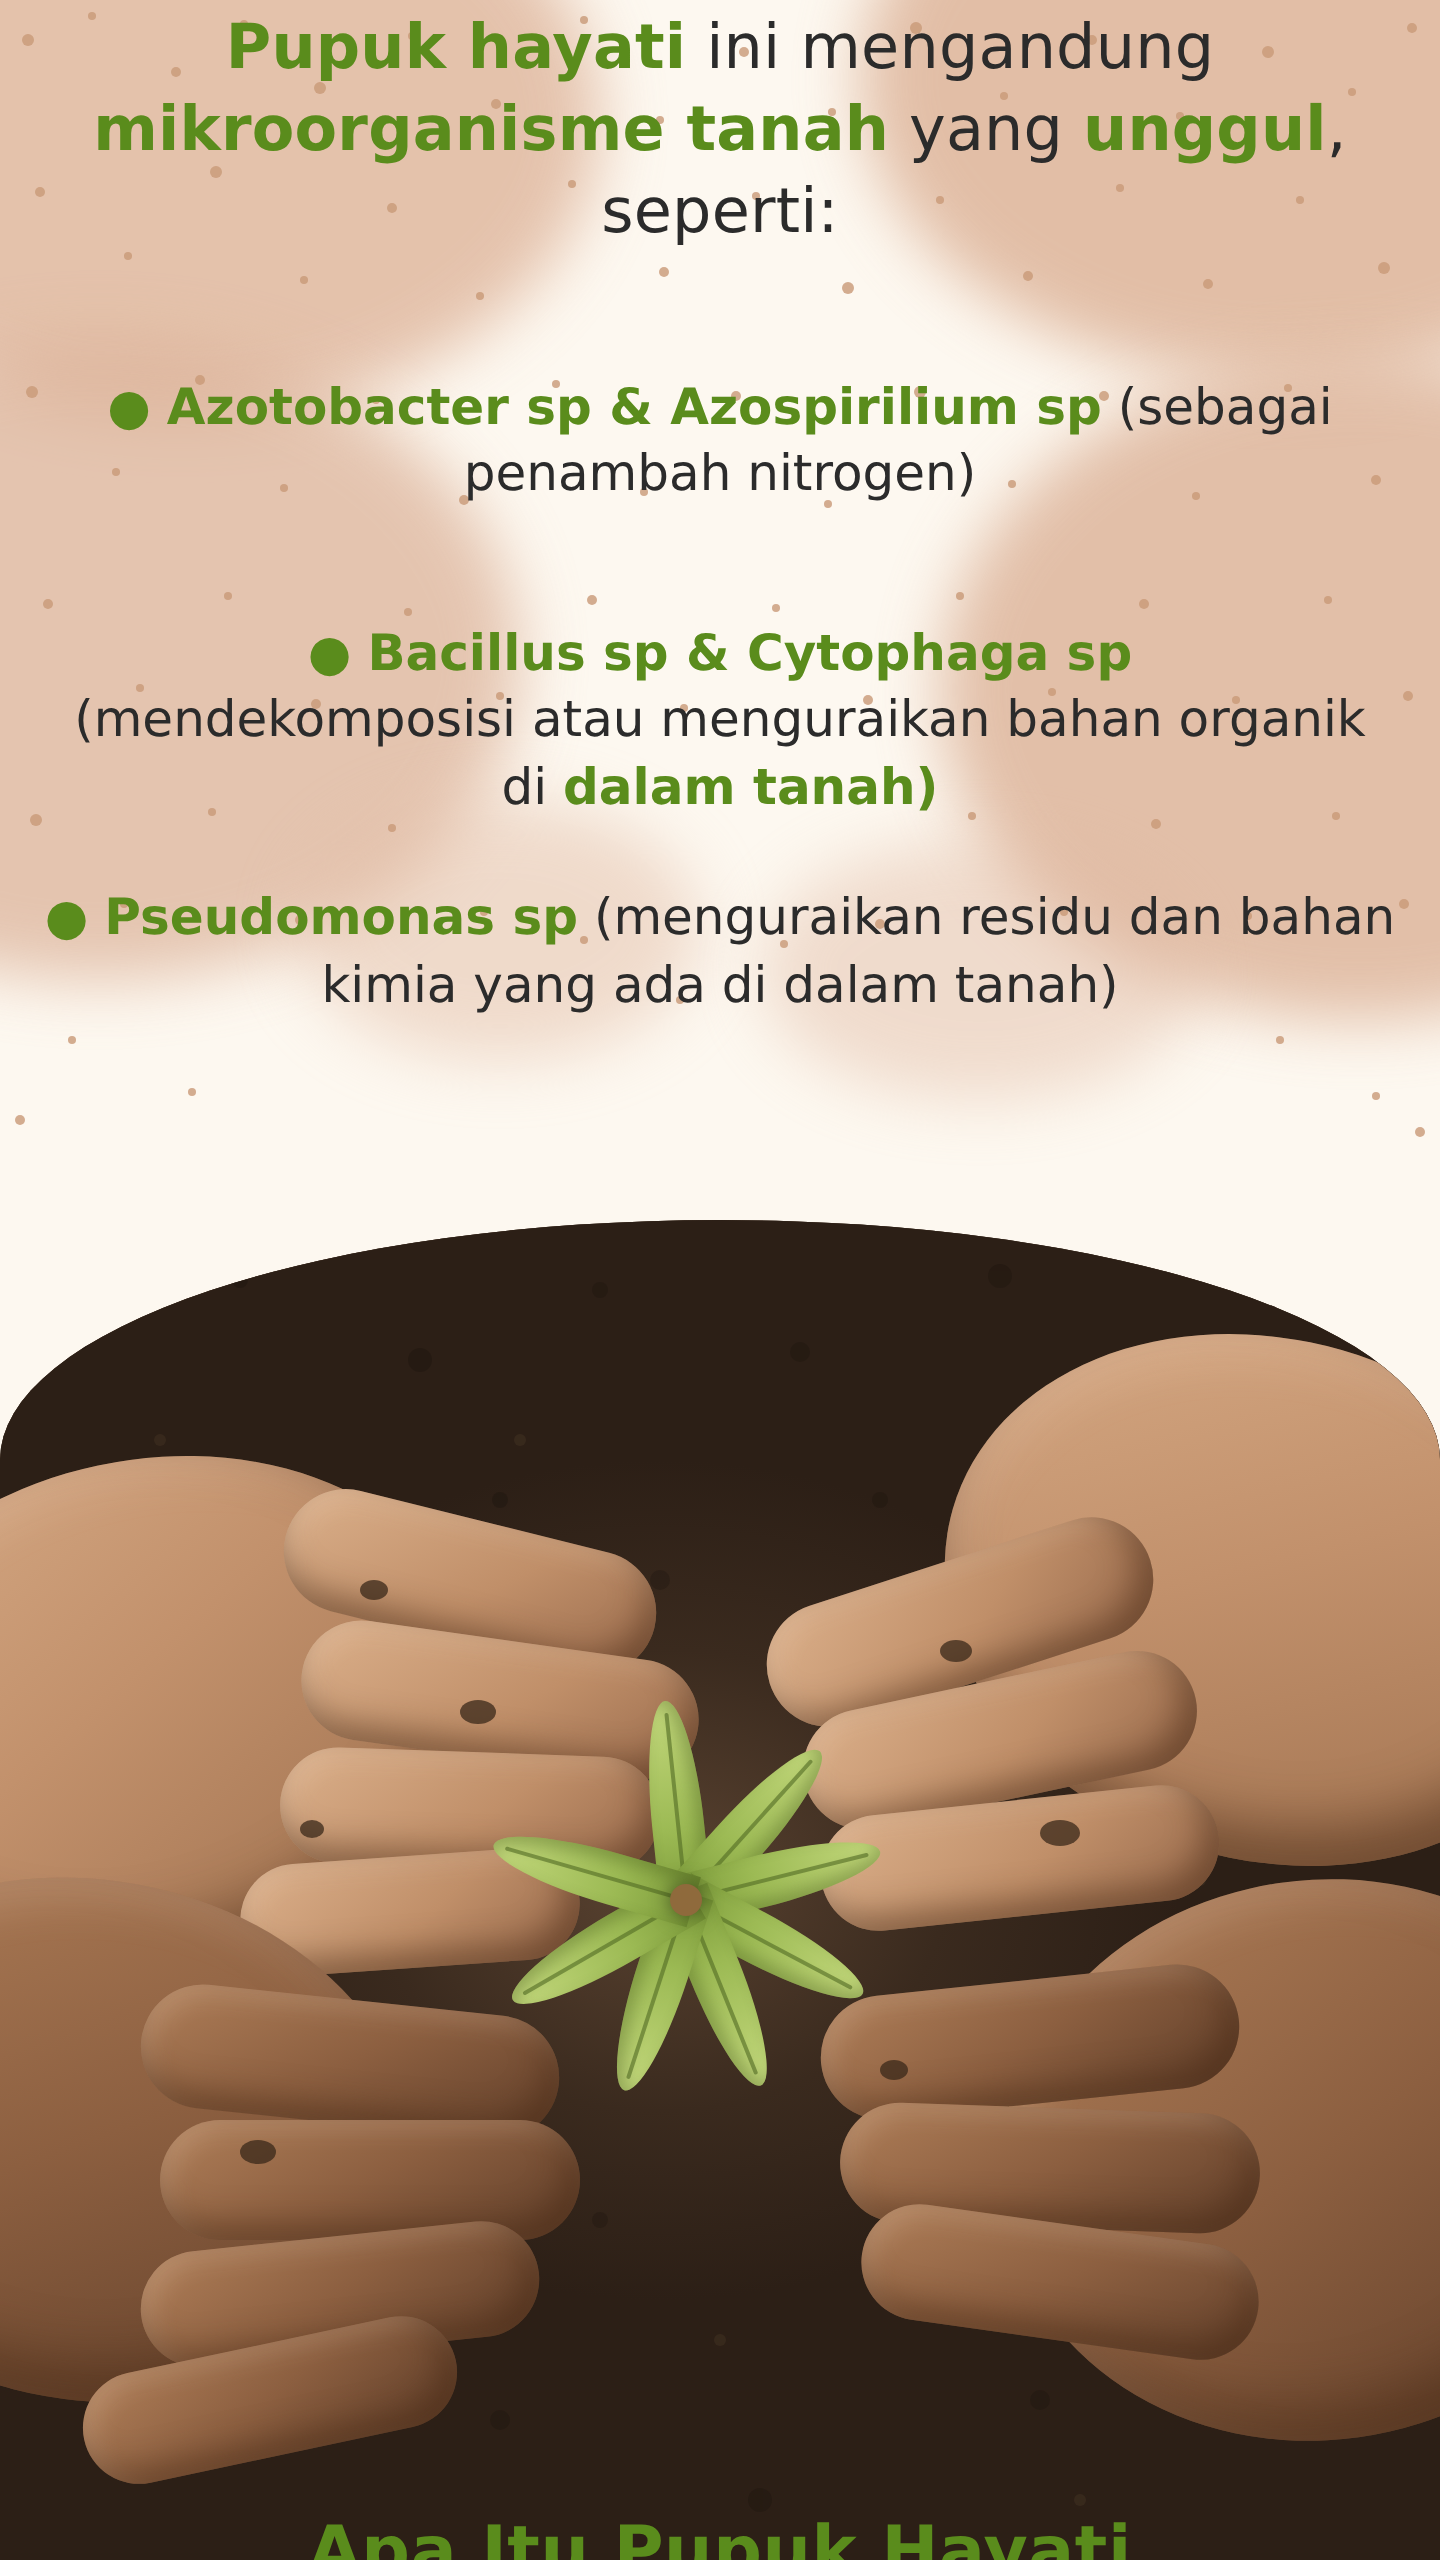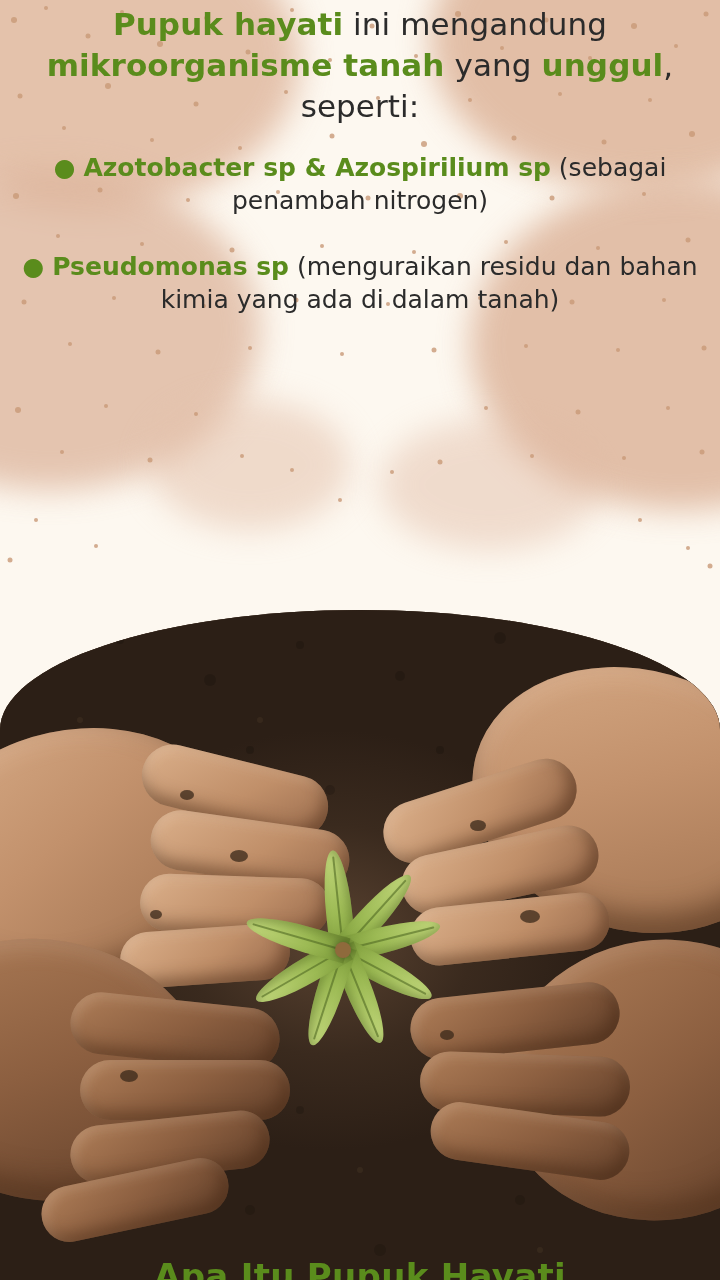--- a/index.html
+++ b/index.html
@@ -71,21 +71,21 @@
   .headline .reg {
     font-weight: normal;
   }
 
   .bullet-block {
     margin: 0;
     font-size: 25px;
     line-height: 1.34;
     color: #2b2b2b;
   }
-  .b1 { margin-top: 24px; }
+  .b1 { margin-top: 60px; }
   .b2 { margin-top: 56px; }
   .b3 { margin-top: 32px; }
   .dot {
     color: #5a8c1c;
     font-weight: bold;
   }
   .green {
     color: #5a8c1c;
     font-weight: bold;
   }
@@ -308,20 +308,25 @@
 
     <p class="headline">
       <span class="g">Pupuk hayati</span><span class="reg"> ini mengandung </span><span class="g">mikroorganisme tanah</span><span class="reg"> yang </span><span class="g">unggul</span><span class="reg">, seperti:</span>
     </p>
 
     <p class="bullet-block b1">
       <span class="dot">●</span>
       <span class="green">Azotobacter sp &amp; Azospirilium sp</span><span> (sebagai penambah nitrogen)</span>
     </p>
 
+    <p class="bullet-block b2">
+      <span class="dot">●</span>
+      <span class="green">Bacillus sp &amp; Cytophaga sp</span><br>
+      <span>(mendekomposisi atau menguraikan bahan organik di </span><span class="green">dalam tanah</span><span class="green">)</span>
+    </p>
 
     <p class="bullet-block b3">
       <span class="dot">●</span>
       <span class="green">Pseudomonas sp</span><span> (menguraikan residu dan bahan kimia yang ada di dalam tanah)</span>
     </p>
 
   </div>
 
   <div class="photo-wrap">
     <div class="photo">

